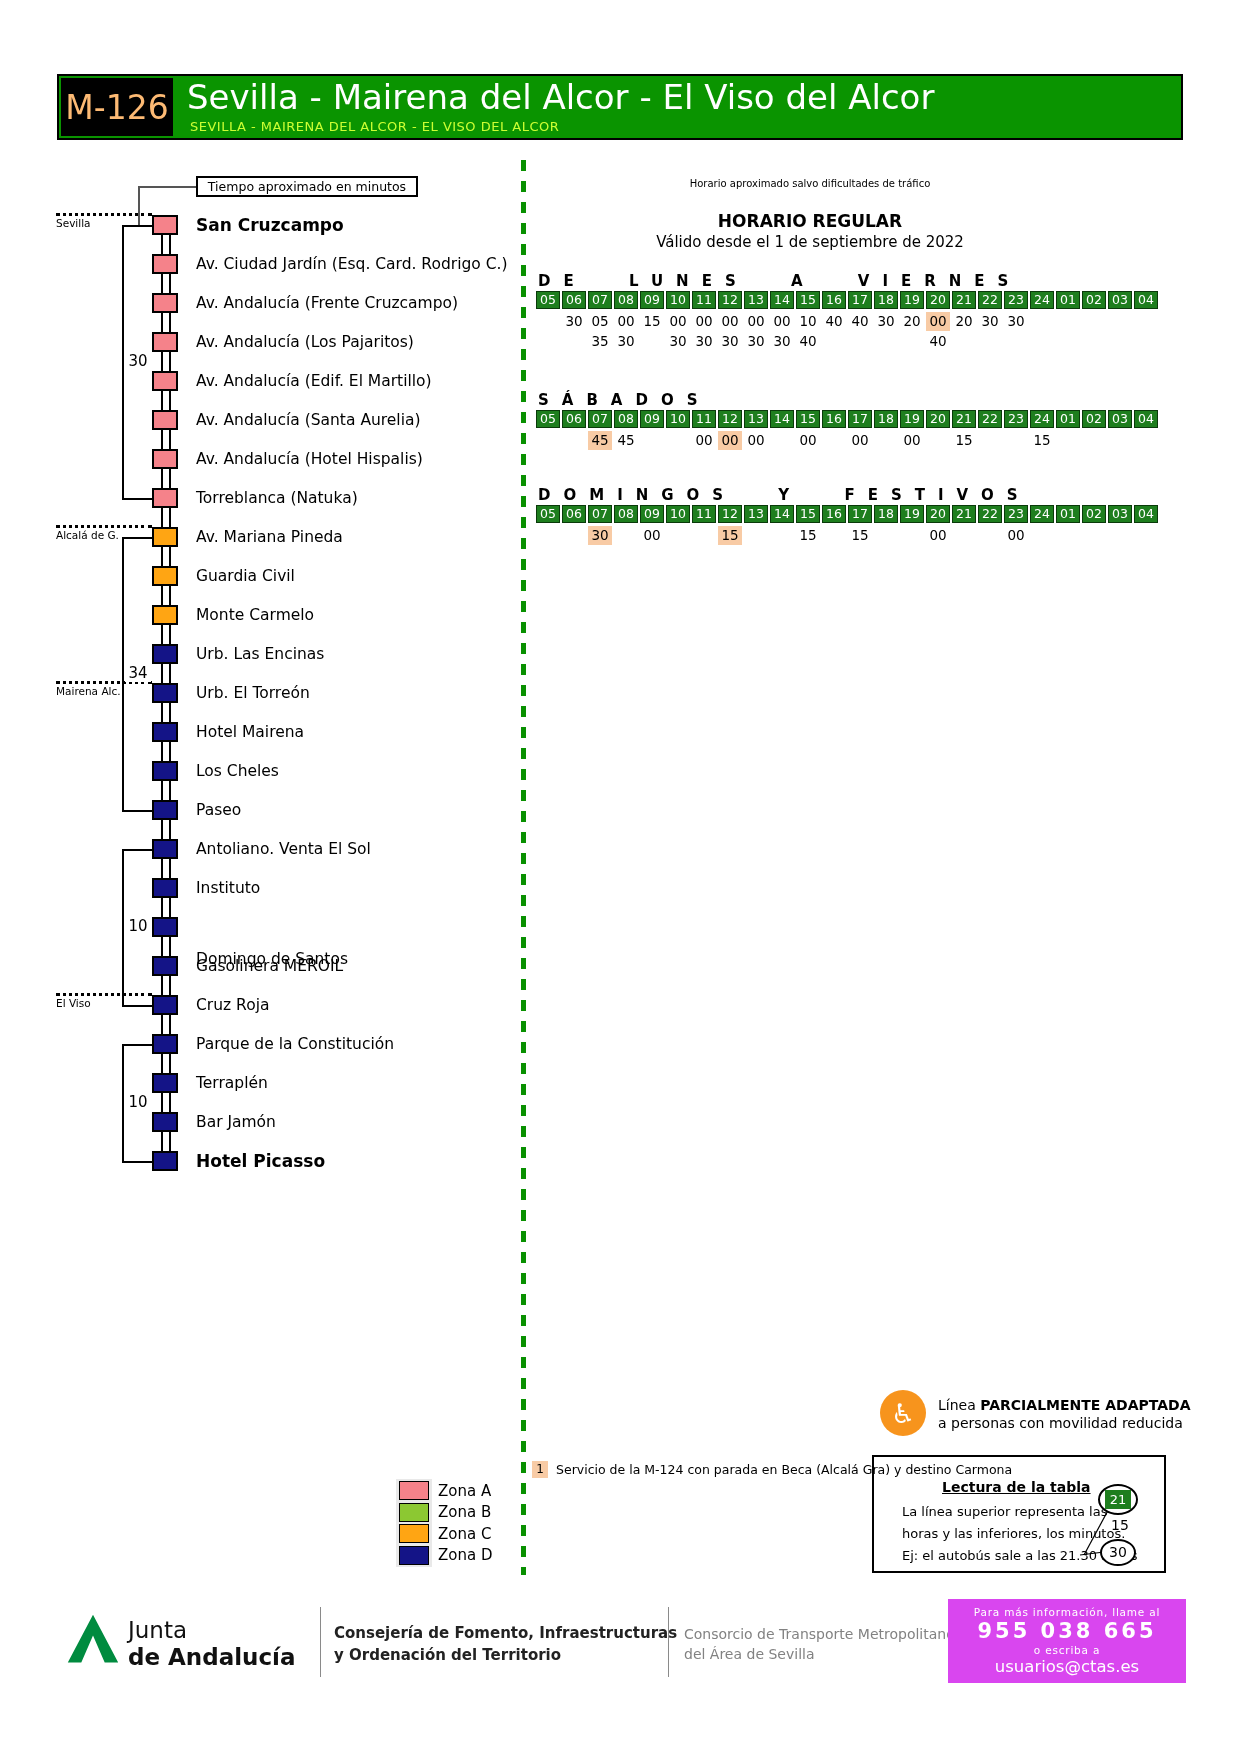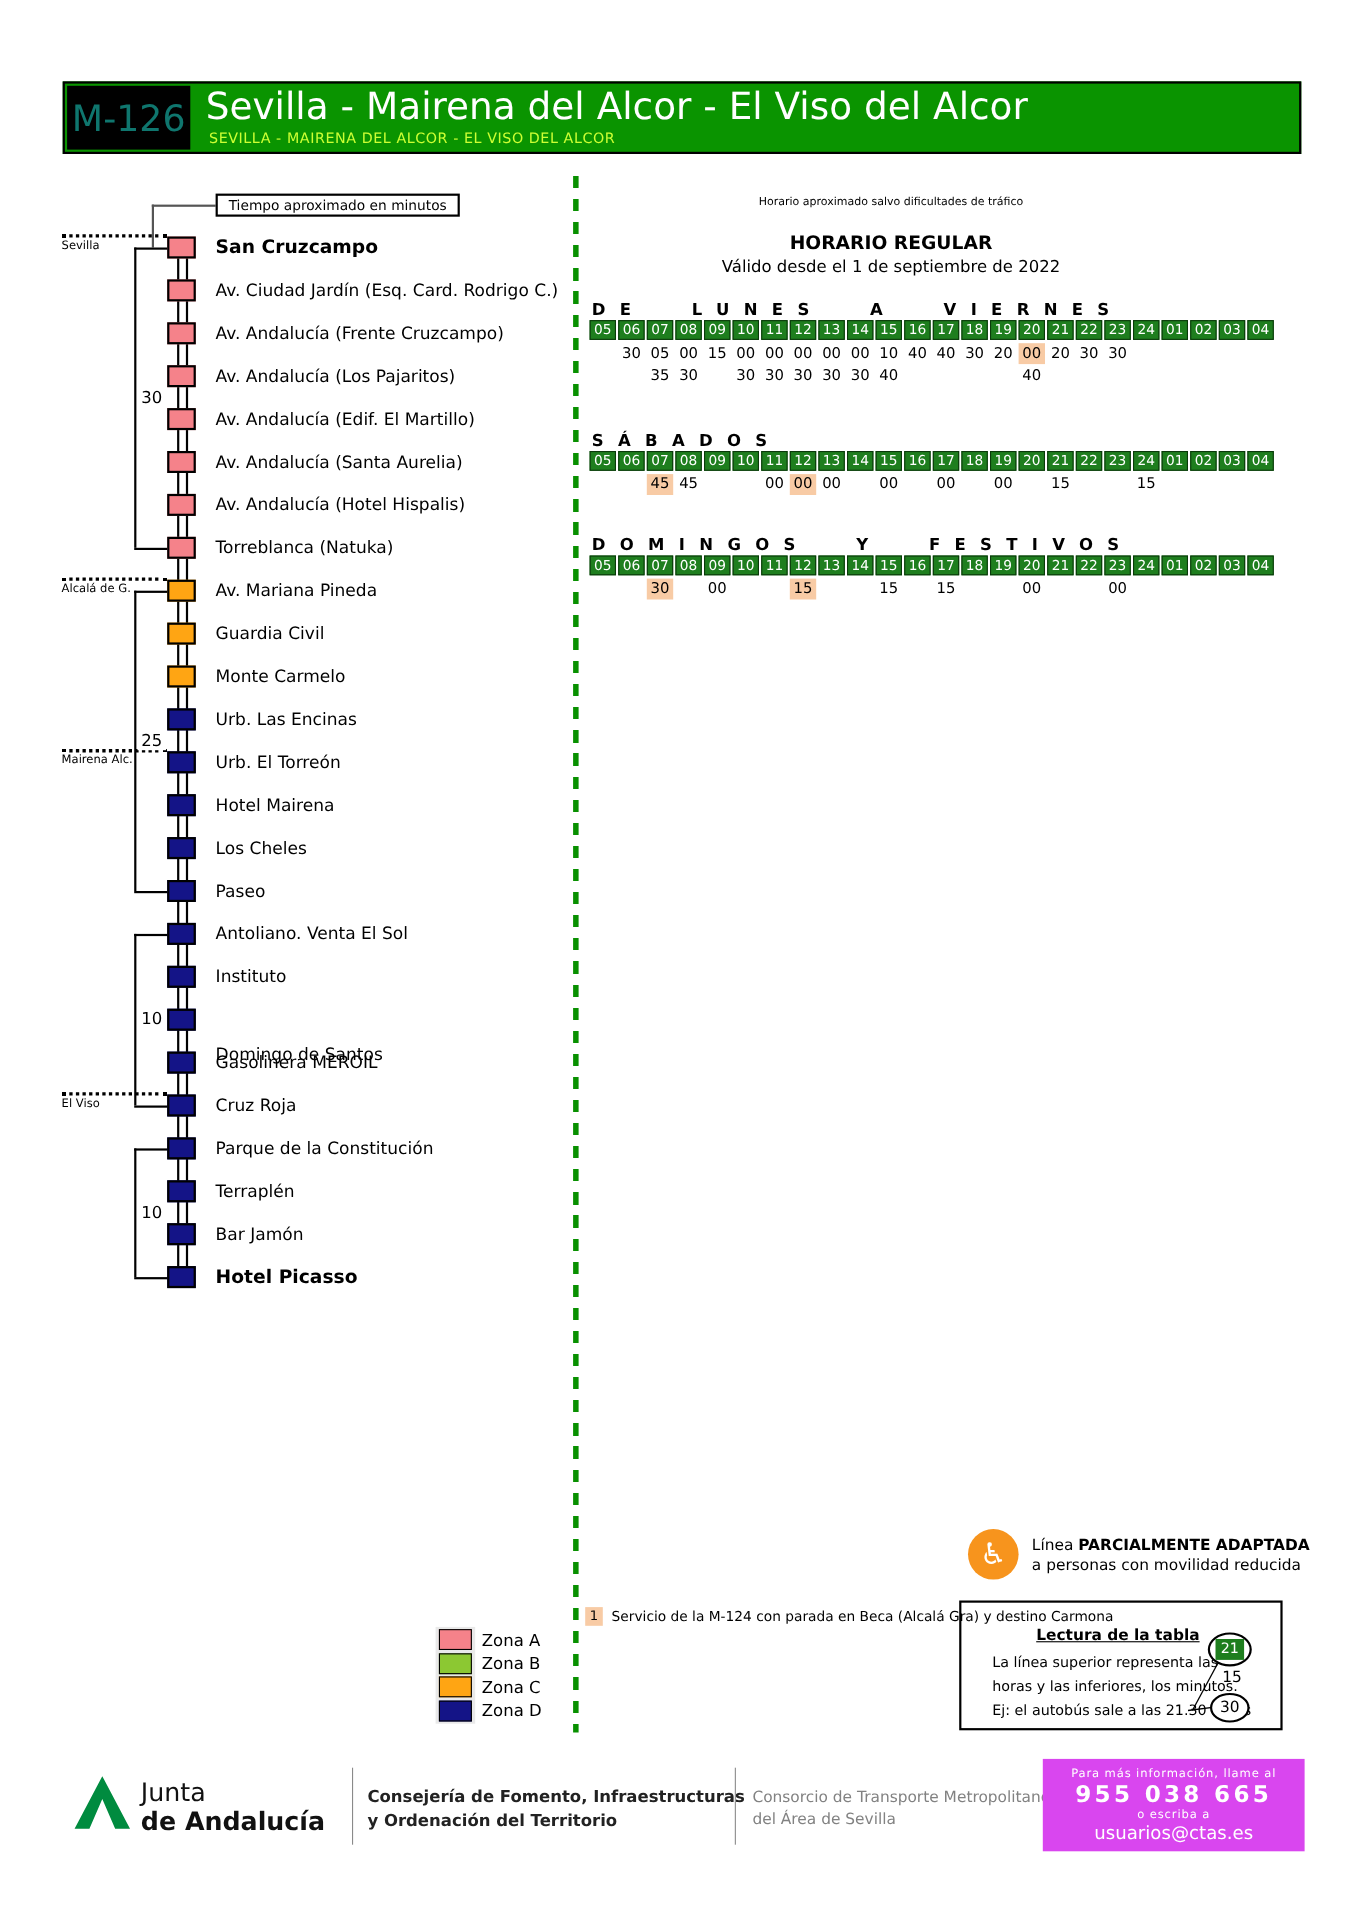--- a/index.html
+++ b/index.html
@@ -3,21 +3,21 @@
 <meta charset="utf-8">
 <style>
   html,body{margin:0;padding:0;background:#fff;}
   .page{position:relative;width:1240px;height:1755px;background:#fff;overflow:hidden;
         font-family:"DejaVu Sans","Liberation Sans",sans-serif;color:#000;}
   .abs{position:absolute;}
 
   
   .header{position:absolute;left:57px;top:74px;width:1126px;height:66px;background:#0a9400;
           border:2px solid #000;box-sizing:border-box;}
-  .line-badge{position:absolute;left:2px;top:2px;bottom:2px;width:112px;background:#000;color:#0f766e;
+  .line-badge{position:absolute;left:2px;top:2px;bottom:2px;width:112px;background:#000;color:#fdba74;
           display:flex;align-items:center;justify-content:center;font-size:33px;font-weight:500;}
   .header-title{position:absolute;left:128px;top:1px;color:#fff;font-size:34px;font-weight:500;white-space:nowrap;}
   .header-sub{position:absolute;left:131px;top:43px;color:#ccff33;font-size:13px;letter-spacing:.5px;white-space:nowrap;}
 
   
   .route-line{position:absolute;left:161px;top:225px;width:6px;height:936px;
               border-left:2px solid #000;border-right:2px solid #000;}
   .stop-marker{position:absolute;left:152px;width:26px;height:20px;box-sizing:border-box;
                border:2px solid #000;z-index:3;}
   .stop-label{position:absolute;left:196px;height:22px;line-height:22px;font-size:15.5px;white-space:nowrap;}
@@ -167,21 +167,21 @@
       <div class="region-label" style="top: 685px;">Mairena Alc.</div>
       <div class="region-line" style="top: 993px;"></div>
       <div class="region-label" style="top: 997px;">El Viso</div>
       <div class="brk-v" style="top: 225px; height: 273px;"></div>
       <div class="brk-h" style="top: 225px;"></div>
       <div class="brk-h" style="top: 498px;"></div>
       <div class="brk-label" style="top: 351.5px;">30</div>
       <div class="brk-v" style="top: 537px; height: 273px;"></div>
       <div class="brk-h" style="top: 537px;"></div>
       <div class="brk-h" style="top: 810px;"></div>
-      <div class="brk-label" style="top: 663.5px;">25</div>
+      <div class="brk-label" style="top: 663.5px;">34</div>
       <div class="brk-v" style="top: 849px; height: 156px;"></div>
       <div class="brk-h" style="top: 849px;"></div>
       <div class="brk-h" style="top: 1005px;"></div>
       <div class="brk-label" style="top: 917px;">10</div>
       <div class="brk-v" style="top: 1044px; height: 117px;"></div>
       <div class="brk-h" style="top: 1044px;"></div>
       <div class="brk-h" style="top: 1161px;"></div>
       <div class="brk-label" style="top: 1092.5px;">10</div>
     </div>
 

